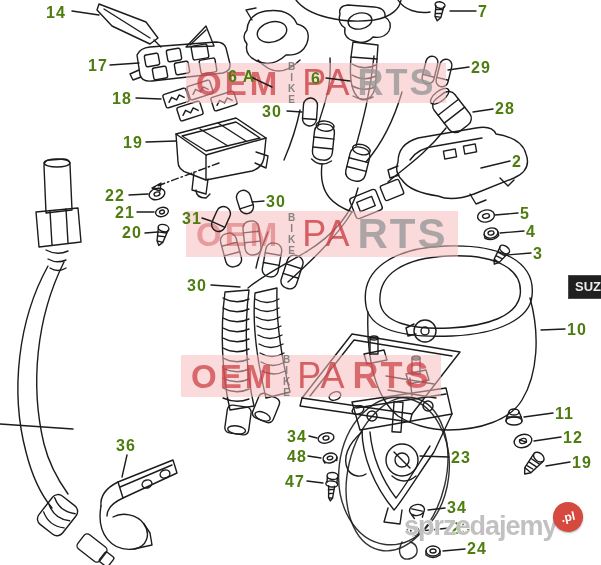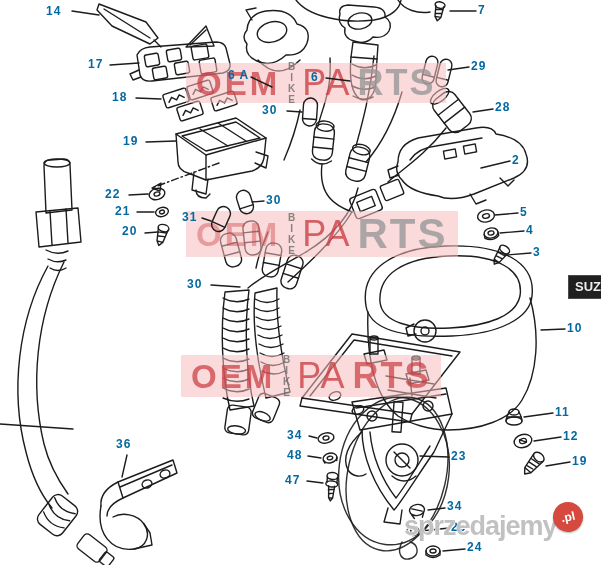--- a/index.html
+++ b/index.html
@@ -9,21 +9,21 @@
   svg.ovl{position:absolute;left:0;top:0;z-index:3}
   svg.art path,svg.art rect,svg.art ellipse,svg.art circle,svg.art line,
   svg.ovl path,svg.ovl rect,svg.ovl ellipse,svg.ovl circle,svg.ovl line{
     fill:none;stroke:#1c1c1c;stroke-width:1.4;stroke-linecap:round;stroke-linejoin:round}
   svg .f{fill:#fff}
   svg .thin{stroke-width:1.1}
   svg .dash{stroke-dasharray:7 3 1.5 3;stroke-width:1.2}
   svg .ldr{stroke-width:1.3}
   svg .red{stroke:#c2202c;stroke-width:1.8;opacity:.9}
   svg .blk{fill:#1c1c1c;stroke:none}
-  .co{position:absolute;z-index:4;font-weight:700;font-size:12px;color:#0369a1;
+  .co{position:absolute;z-index:4;font-weight:700;font-size:16px;color:#4d7c0f;
       letter-spacing:1px;white-space:nowrap}
   .wm{position:absolute;z-index:2;display:flex;align-items:center;gap:6px;
       background:rgba(246,188,188,.55);padding:0 10px;height:40px;pointer-events:none}
   .wm-oem{font-size:33px;font-weight:700;color:rgba(203,60,64,.72);letter-spacing:3px;line-height:1}
   .wm-bike{writing-mode:vertical-lr;text-orientation:upright;font-size:10px;font-weight:700;
            color:rgba(115,115,115,.85);line-height:1;letter-spacing:0}
   .wm-pa{font-size:36px;font-weight:400;color:rgba(203,60,64,.78);letter-spacing:2px;line-height:1}
   .wm-rts{font-size:36px;font-weight:700;color:rgba(150,150,150,.78);letter-spacing:2px;line-height:1}
   .badge{position:absolute;left:568px;top:275px;width:40px;height:22px;z-index:6;
          background:#202020;border:1px solid #4a4a4a;color:#ededed;font-size:13px;

